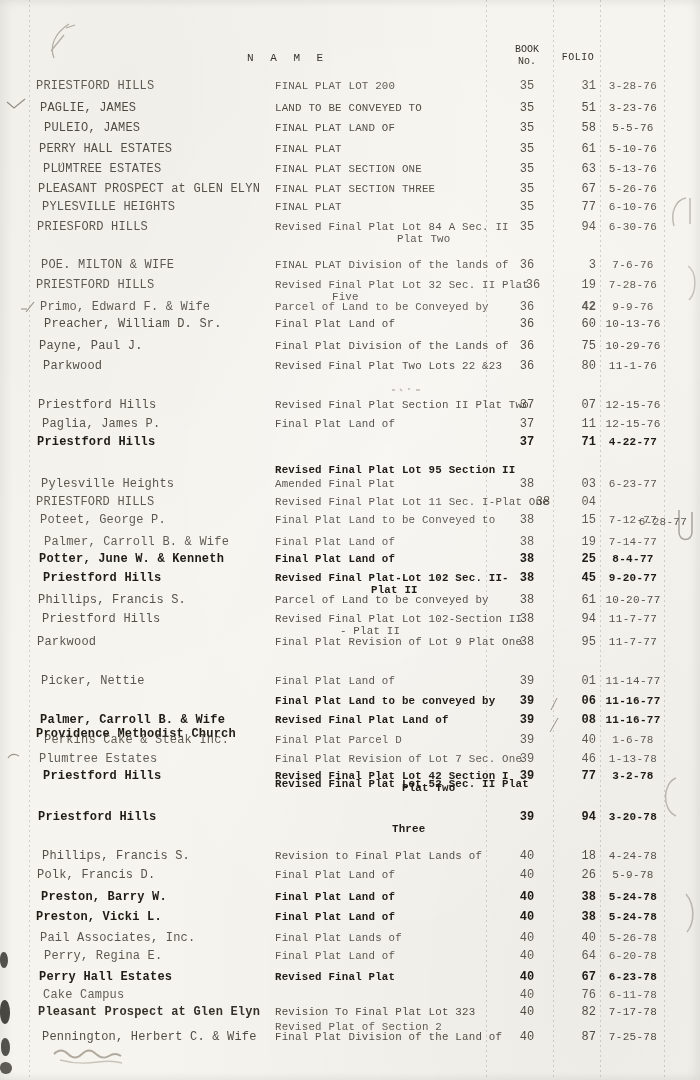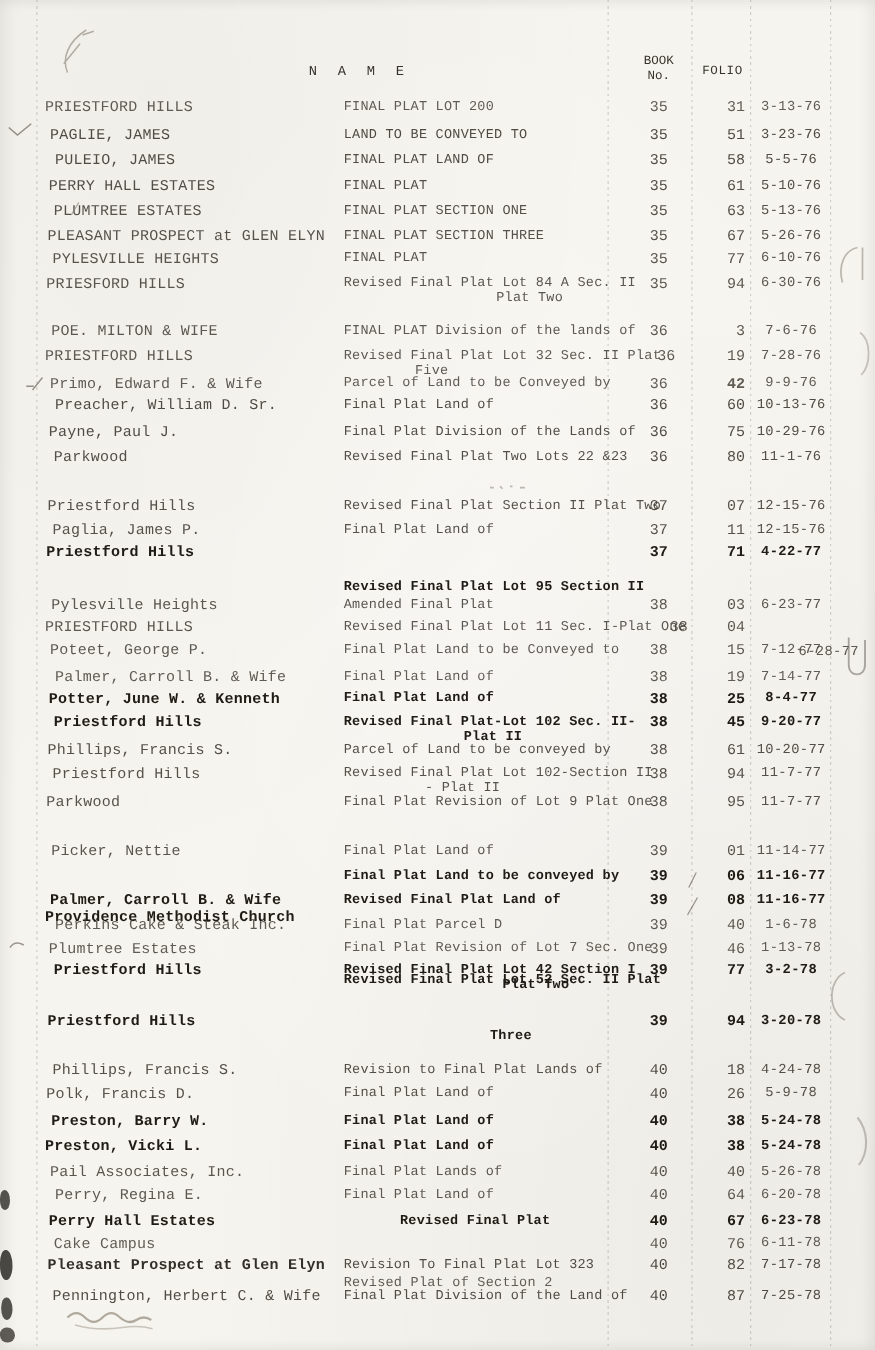--- a/index.html
+++ b/index.html
@@ -42,21 +42,21 @@
   <div class="t hdr" style="left:247px;top:52px;letter-spacing:5px">N A M E</div>
   <div class="t hdr book" style="left:507px;top:44px;width:40px;font-size:10px">BOOK</div>
   <div class="t hdr book" style="left:507px;top:56px;width:40px;font-size:10px">No.</div>
   <div class="t hdr book" style="left:558px;top:52px;width:40px;font-size:10px;letter-spacing:.5px">FOLIO</div>
 
   <div id="rows">
       <div class="t name" style="left: 36px; top: 79px; opacity: 0.82;">PRIESTFORD HILLS</div>
       <div class="t desc" style="left: 275px; top: 80px; opacity: 0.82;">FINAL PLAT LOT 200</div>
       <div class="t num book" style="left: 509px; top: 79px; width: 36px; opacity: 0.82;">35</div>
       <div class="t num folio" style="left: 558px; top: 79px; width: 38px; opacity: 0.82;">31</div>
-      <div class="t date" style="left: 598px; top: 80px; width: 70px; opacity: 0.82;">3-13-76</div>
+      <div class="t date" style="left: 598px; top: 80px; width: 70px; opacity: 0.82;">3-28-76</div>
       <div class="t name" style="left: 40px; top: 101px; opacity: 0.91;">PAGLIE, JAMES</div>
       <div class="t desc" style="left: 275px; top: 102px; opacity: 0.91;">LAND TO BE CONVEYED TO</div>
       <div class="t num book" style="left: 509px; top: 101px; width: 36px; opacity: 0.91;">35</div>
       <div class="t num folio" style="left: 558px; top: 101px; width: 38px; opacity: 0.91;">51</div>
       <div class="t date" style="left: 598px; top: 102px; width: 70px; opacity: 0.91;">3-23-76</div>
       <div class="t name" style="left: 44px; top: 121px; opacity: 0.9;">PULEIO, JAMES</div>
       <div class="t desc" style="left: 275px; top: 122px; opacity: 0.9;">FINAL PLAT LAND OF</div>
       <div class="t num book" style="left: 509px; top: 121px; width: 36px; opacity: 0.9;">35</div>
       <div class="t num folio" style="left: 558px; top: 121px; width: 38px; opacity: 0.9;">58</div>
       <div class="t date" style="left: 598px; top: 122px; width: 70px; opacity: 0.9;">5-5-76</div>
@@ -240,21 +240,21 @@
       <div class="t desc" style="left: 275px; top: 932px; opacity: 0.85;">Final Plat Lands of</div>
       <div class="t num book" style="left: 509px; top: 931px; width: 36px; opacity: 0.85;">40</div>
       <div class="t num folio" style="left: 558px; top: 931px; width: 38px; opacity: 0.85;">40</div>
       <div class="t date" style="left: 598px; top: 932px; width: 70px; opacity: 0.85;">5-26-78</div>
       <div class="t name" style="left: 44px; top: 949px; opacity: 0.84;">Perry, Regina E.</div>
       <div class="t desc" style="left: 275px; top: 950px; opacity: 0.84;">Final Plat Land of</div>
       <div class="t num book" style="left: 509px; top: 949px; width: 36px; opacity: 0.84;">40</div>
       <div class="t num folio" style="left: 558px; top: 949px; width: 38px; opacity: 0.84;">64</div>
       <div class="t date" style="left: 598px; top: 950px; width: 70px; opacity: 0.84;">6-20-78</div>
       <div class="t name b" style="left: 39px; top: 970px; opacity: 1;">Perry Hall Estates</div>
-      <div class="t desc b" style="left: 275px; top: 971px; opacity: 1; margin-left: 45px;">Revised Final Plat</div>
+      <div class="t desc b" style="left: 275px; top: 971px; opacity: 1;">Revised Final Plat</div>
       <div class="t num book b" style="left: 509px; top: 970px; width: 36px; opacity: 1;">40</div>
       <div class="t num folio b" style="left: 558px; top: 970px; width: 38px; opacity: 1;">67</div>
       <div class="t date b" style="left: 598px; top: 971px; width: 70px; opacity: 1;">6-23-78</div>
       <div class="t name" style="left: 43px; top: 988px; opacity: 0.82;">Cake Campus</div>
       <div class="t desc" style="left: 275px; top: 989px; opacity: 0.82; margin-top: 32px;">Revised Plat of Section 2</div>
       <div class="t num book" style="left: 509px; top: 988px; width: 36px; opacity: 0.82;">40</div>
       <div class="t num folio" style="left: 558px; top: 988px; width: 38px; opacity: 0.82;">76</div>
       <div class="t date" style="left: 598px; top: 989px; width: 70px; opacity: 0.82;">6-11-78</div>
       <div class="t name b" style="left: 38px; top: 1005px; opacity: 0.91;">Pleasant Prospect at Glen Elyn</div>
       <div class="t desc" style="left: 275px; top: 1006px; opacity: 0.91;">Revision To Final Plat Lot 323</div>

